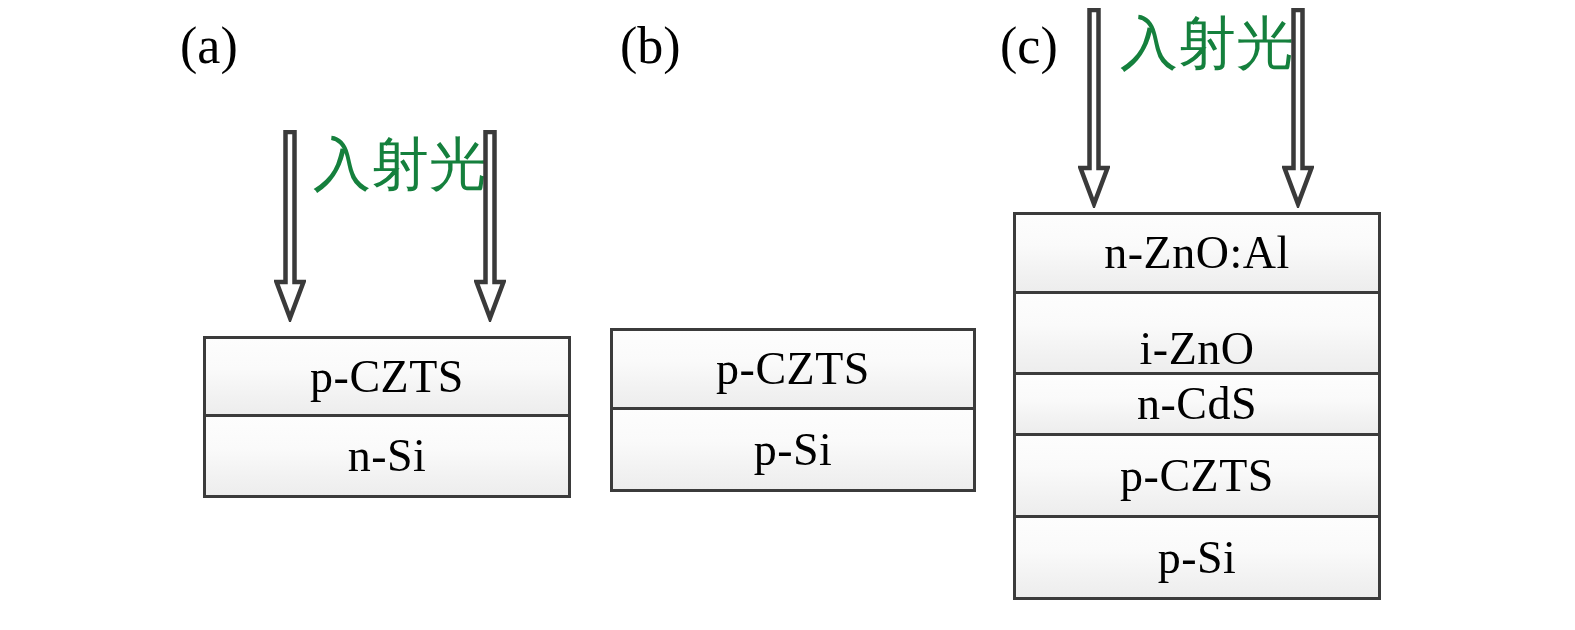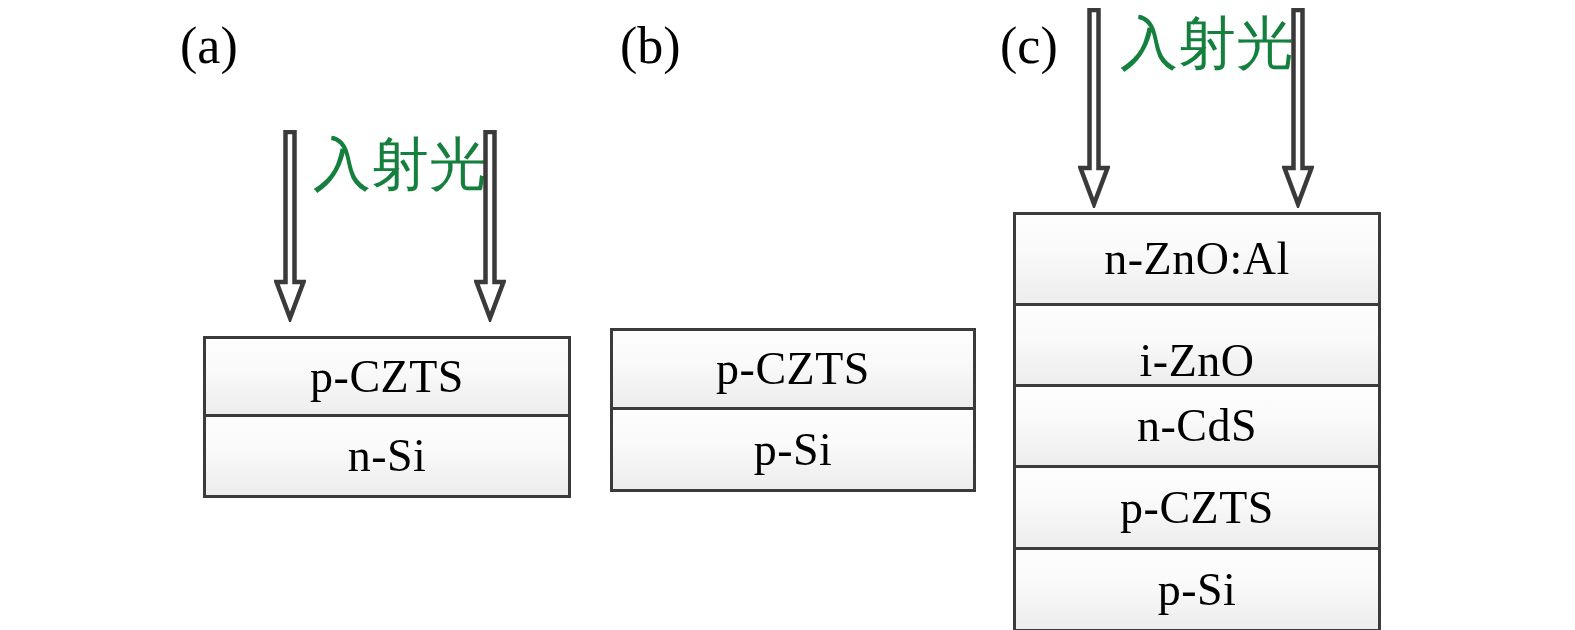--- a/index.html
+++ b/index.html
@@ -124,27 +124,27 @@
     </svg>
   </div>
 
   <div class="arrow" style="left:1282px; top:8px;">
     <svg width="32" height="200" viewBox="0 0 32 200">
       <path d="M 11.5 2 L 20.5 2 L 20.5 160 L 29.5 160 L 16 196 L 2.5 160 L 11.5 160 Z" fill="#ffffff" stroke="#3a3a3a" stroke-width="4.5" stroke-linejoin="miter" stroke-linecap="square"></path>
     </svg>
   </div>
 
   <div class="stack" style="left:1013px; top:212px; width:368px;">
-    <div class="layer" style="height:94px;">
+    <div class="layer" style="height:82px;">
       <span class="layer-label">n-ZnO:Al</span>
     </div>
     <div class="layer" style="height:81px;align-items:flex-end;">
       <span class="layer-label">i-ZnO</span>
     </div>
-    <div class="layer" style="height:81px;">
+    <div class="layer" style="height:61px;">
       <span class="layer-label">n-CdS</span>
     </div>
     <div class="layer" style="height:82px;">
       <span class="layer-label">p-CZTS</span>
     </div>
     <div class="layer" style="height:82px;">
       <span class="layer-label">p-Si</span>
     </div>
   </div>
 

